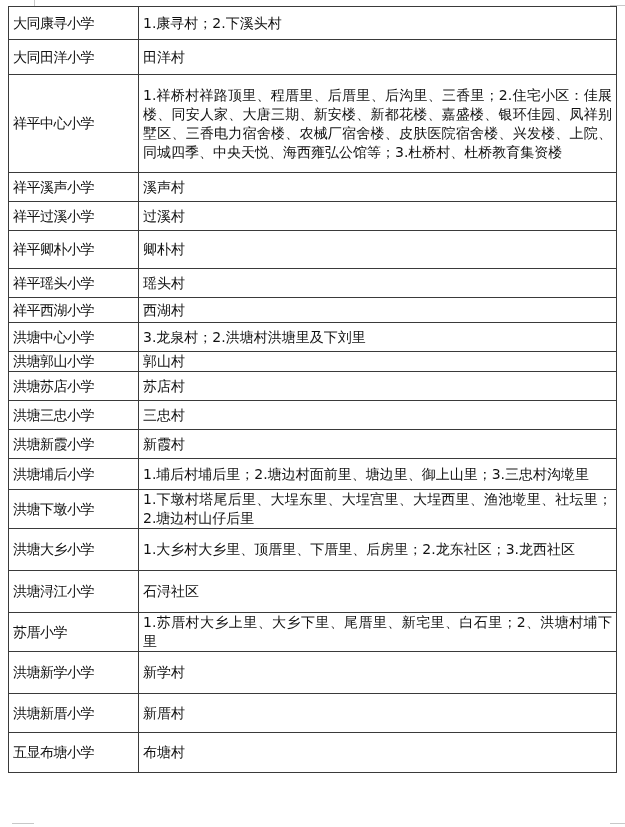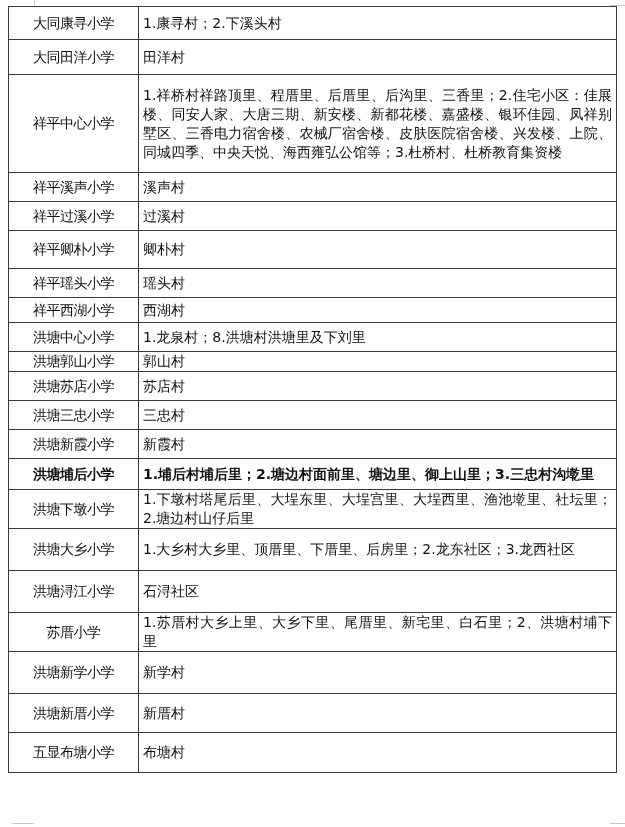--- a/index.html
+++ b/index.html
@@ -30,21 +30,20 @@
   table.zone-table td {
     border: 1.5px solid #3a3a3a;
     padding: 0 4px;
     vertical-align: middle;
     font-size: 14px;
     line-height: 19px;
     box-sizing: border-box;
   }
   td.school {
     width: 130px;
-    text-align: center;
     white-space: nowrap;
     letter-spacing: -0.5px;
   }
   td.area {
     text-align: left;
     text-align: justify;
     word-break: break-all;
     padding-left: 5px;
     padding-right: 3px;
     margin-top: 44px;
@@ -91,39 +90,39 @@
     <tr style="height: 29px;">
         <td class="school">祥平瑶头小学</td>
         <td class="area">瑶头村</td>
       </tr>
     <tr style="height: 25px;">
         <td class="school">祥平西湖小学</td>
         <td class="area">西湖村</td>
       </tr>
     <tr style="height: 29px;">
         <td class="school">洪塘中心小学</td>
-        <td class="area">1.龙泉村；8.洪塘村洪塘里及下刘里</td>
+        <td class="area">3.龙泉村；2.洪塘村洪塘里及下刘里</td>
       </tr>
     <tr style="height: 18px;">
         <td class="school">洪塘郭山小学</td>
         <td class="area">郭山村</td>
       </tr>
     <tr style="height: 29px;">
         <td class="school">洪塘苏店小学</td>
         <td class="area">苏店村</td>
       </tr>
     <tr style="height: 29px;">
         <td class="school">洪塘三忠小学</td>
         <td class="area">三忠村</td>
       </tr>
     <tr style="height: 29px;">
         <td class="school">洪塘新霞小学</td>
         <td class="area">新霞村</td>
       </tr>
-    <tr style="height: 31px; font-weight: bold;">
+    <tr style="height: 31px;">
         <td class="school">洪塘埔后小学</td>
         <td class="area">1.埔后村埔后里；2.塘边村面前里、塘边里、御上山里；3.三忠村沟墘里</td>
       </tr>
     <tr style="height: 39px;">
         <td class="school">洪塘下墩小学</td>
         <td class="area">1.下墩村塔尾后里、大埕东里、大埕宫里、大埕西里、渔池墘里、社坛里；2.塘边村山仔后里</td>
       </tr>
     <tr style="height: 42px;">
         <td class="school">洪塘大乡小学</td>
         <td class="area">1.大乡村大乡里、顶厝里、下厝里、后房里；2.龙东社区；3.龙西社区</td>

